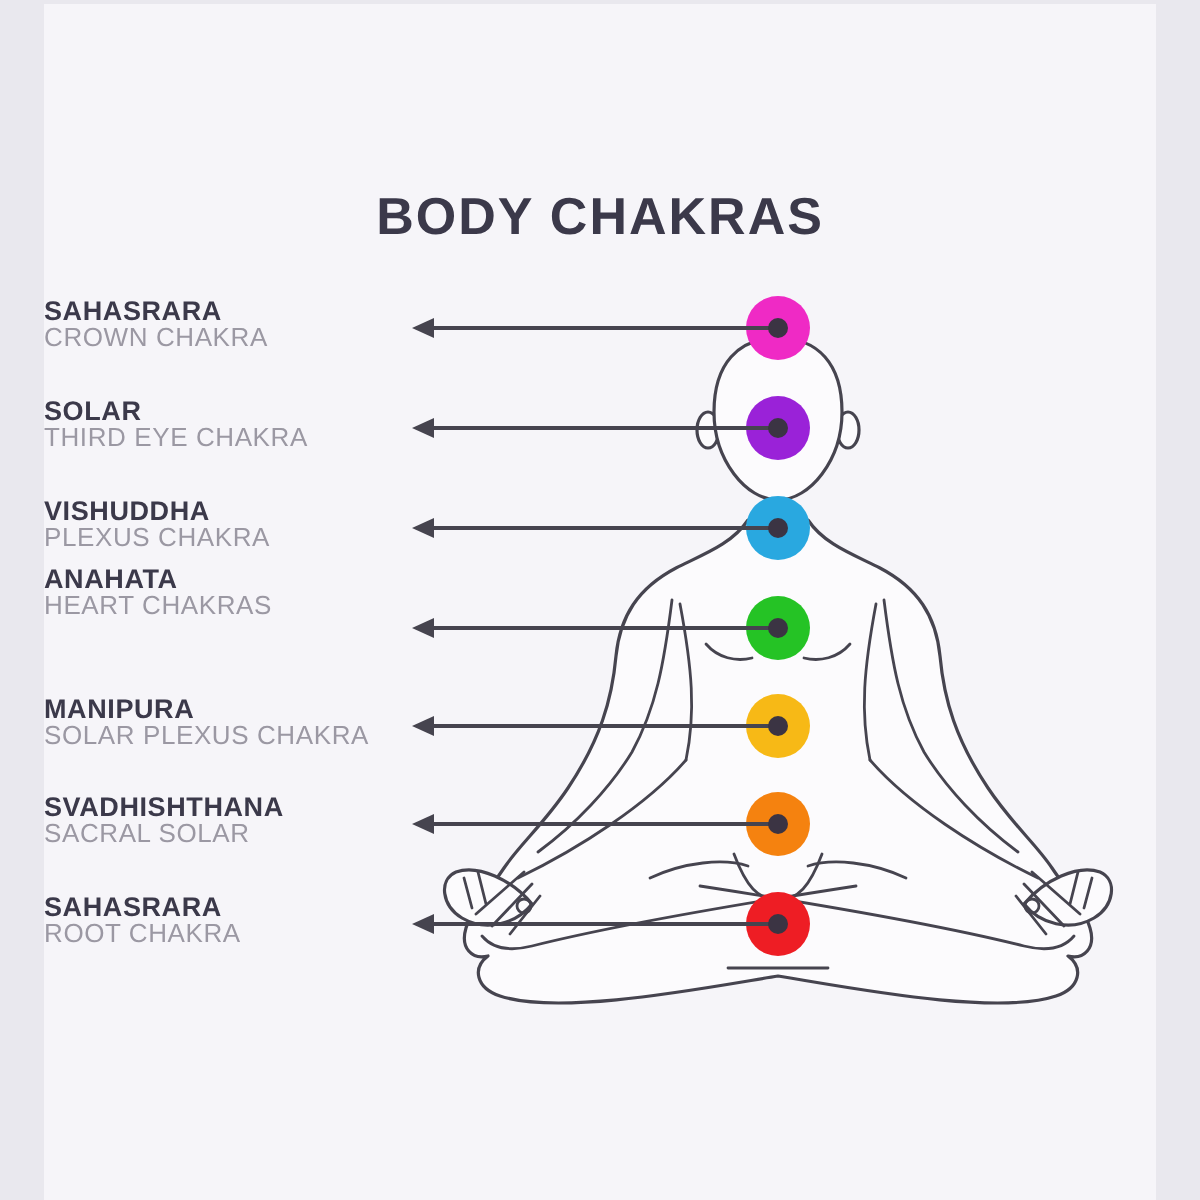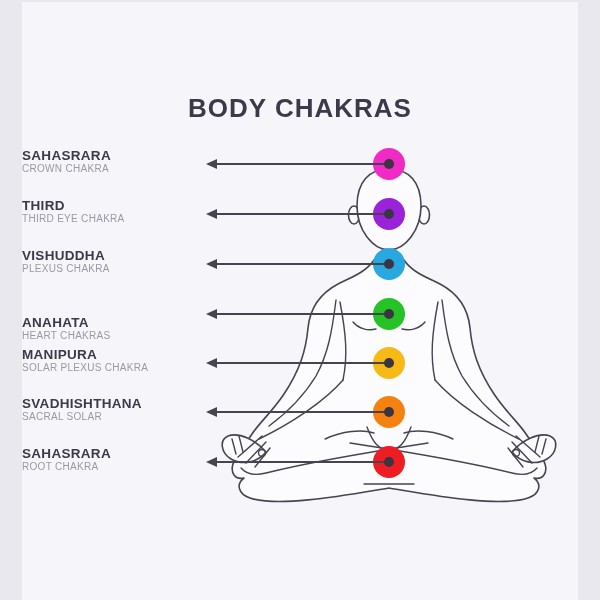--- a/index.html
+++ b/index.html
@@ -20,21 +20,21 @@
   .chakra-row{position:absolute; inset:0;}
   .label{
     position:absolute; left:0; width:179px; text-align:left; z-index:4;
     white-space:nowrap;
   }
   .name{
     font-size:13.5px; line-height:15px; font-weight:700; letter-spacing:.3px;
     color:var(--label-name,#3b394a);
   }
   .sub{
-    font-size:10px; line-height:12px; letter-spacing:.3px;
+    font-size:13px; line-height:12px; letter-spacing:.3px;
     color:var(--label-subtitle,#9b98a3);
   }
   .arrowhead{
     position:absolute; left:184px; width:0; height:0; z-index:3;
     border-top:5px solid transparent; border-bottom:5px solid transparent;
     border-right:11px solid var(--arrow,#46444f);
   }
   .line{
     position:absolute; left:191px; width:177px; height:1.6px; z-index:3;
     background:var(--arrow,#46444f);
@@ -124,42 +124,42 @@
         <div class="sub">CROWN CHAKRA</div>
       </div>
       <div class="arrowhead" style="top: 157px;"></div>
       <div class="line" style="top: 161px;"></div>
       <div class="circle" style="top: 146px; background: rgb(239, 42, 197);"></div>
       <div class="dot" style="top: 157px;"></div>
     </div>
 
     <div class="chakra-row">
       <div class="label" style="top: 196px;">
-        <div class="name">THIRD</div>
+        <div class="name">SOLAR</div>
         <div class="sub">THIRD EYE CHAKRA</div>
       </div>
       <div class="arrowhead" style="top: 207px;"></div>
       <div class="line" style="top: 211px;"></div>
       <div class="circle" style="top: 196px; background: rgb(154, 34, 216);"></div>
       <div class="dot" style="top: 207px;"></div>
     </div>
 
     <div class="chakra-row">
       <div class="label" style="top: 246px;">
         <div class="name">VISHUDDHA</div>
         <div class="sub">PLEXUS CHAKRA</div>
       </div>
       <div class="arrowhead" style="top: 257px;"></div>
       <div class="line" style="top: 261px;"></div>
       <div class="circle" style="top: 246px; background: rgb(41, 168, 224);"></div>
       <div class="dot" style="top: 257px;"></div>
     </div>
 
     <div class="chakra-row">
-      <div class="label" style="top: 313px;">
+      <div class="label" style="top: 280px;">
         <div class="name">ANAHATA</div>
         <div class="sub">HEART CHAKRAS</div>
       </div>
       <div class="arrowhead" style="top: 307px;"></div>
       <div class="line" style="top: 311px;"></div>
       <div class="circle" style="top: 296px; background: rgb(37, 195, 37);"></div>
       <div class="dot" style="top: 307px;"></div>
     </div>
 
     <div class="chakra-row">

